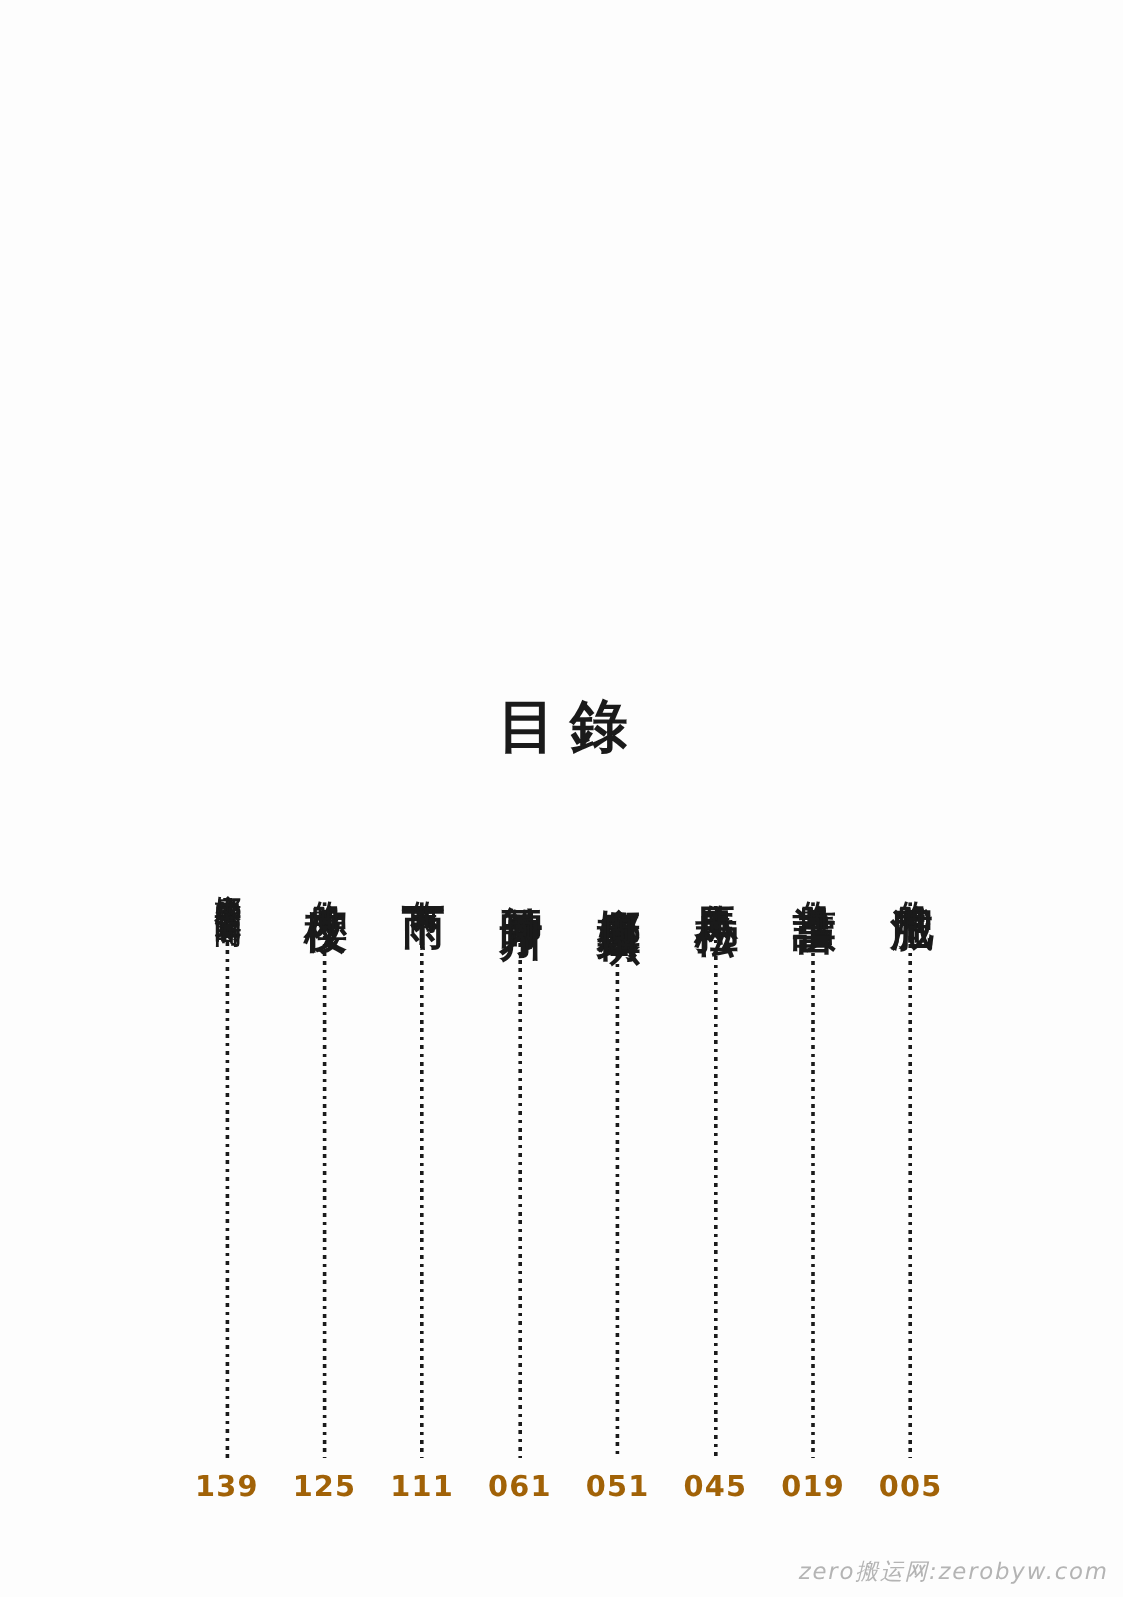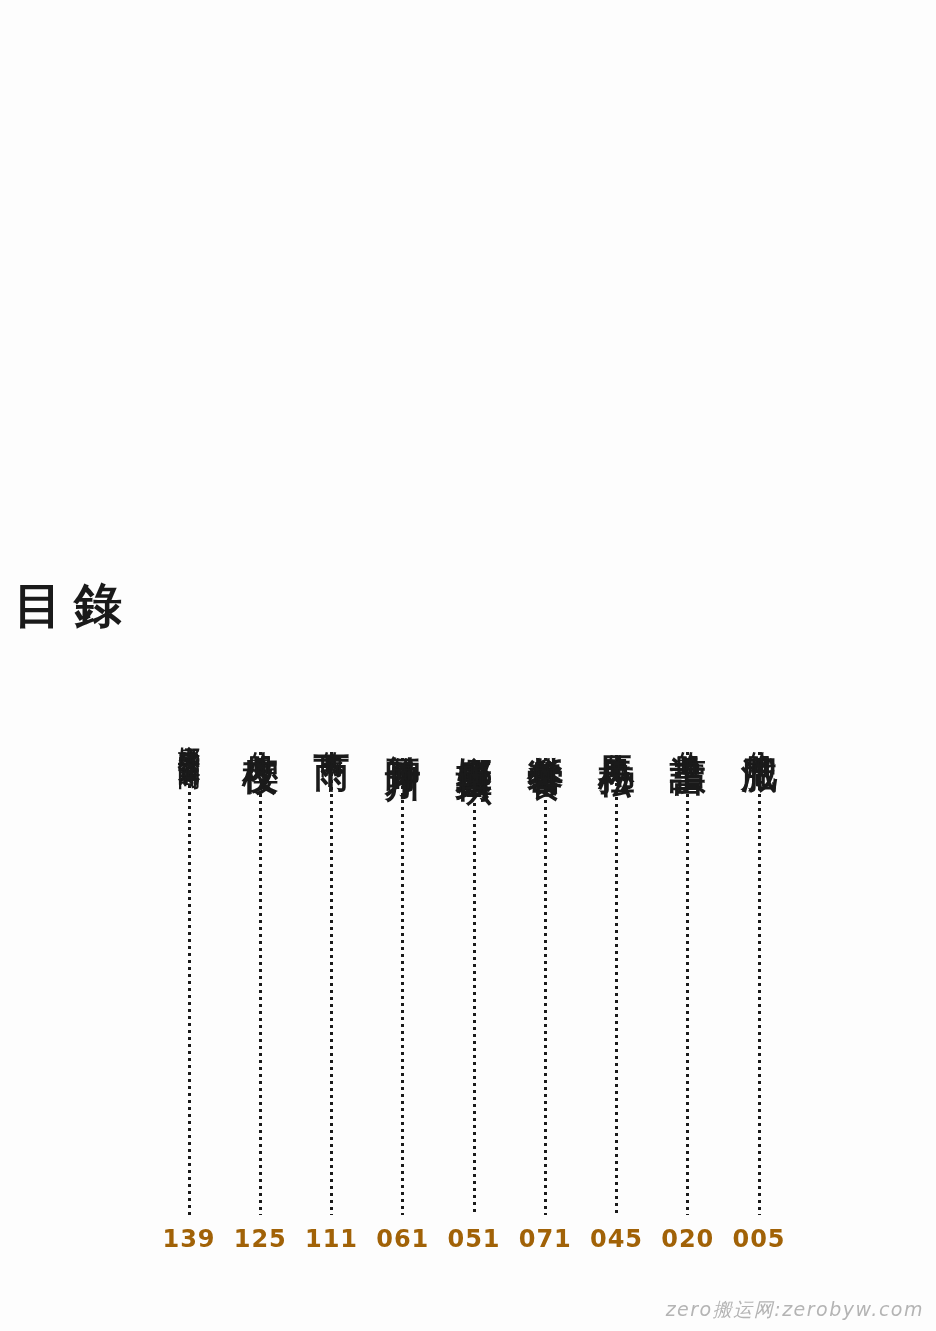--- a/index.html
+++ b/index.html
@@ -13,20 +13,21 @@
     width: 936px; height: 1331px;
     background: #fdfdfd;
     overflow: hidden;
     color: #1a1a1a;
   }
   
   .page-title {
     position: absolute;
     top: 574px; left: 0; right: 0;
     margin: 0;
+    text-align: center;
     text-indent: 14px;
     font-size: 48px;
     font-weight: 700;
     letter-spacing: 12px;
     color: #1a1a1a;
   }
   
   .toc-row {
     position: absolute;
     top: 727px; left: 160px;
@@ -99,35 +100,28 @@
         <span class="v-main">減肥</span><span class="v-small">的時間</span>
       </div>
       <div class="leader"></div>
       <div class="page-num">005</div>
     </div>
       <div class="entry">
       <div class="v-text">
         <span class="v-main">讀書</span><span class="v-small">的時間</span>
       </div>
       <div class="leader"></div>
-      <div class="page-num">020</div>
+      <div class="page-num">019</div>
     </div>
       <div class="entry">
       <div class="v-text">
         <span class="v-main">馬拉松</span><span class="v-small">的時間</span>
       </div>
       <div class="leader"></div>
       <div class="page-num">045</div>
-    </div>
-      <div class="entry">
-      <div class="v-text">
-        <span class="v-main">營養午餐</span><span class="v-small">的時間</span>
-      </div>
-      <div class="leader"></div>
-      <div class="page-num">071</div>
     </div>
       <div class="entry">
       <div class="v-text">
         <span class="v-main">康娜與喬琪</span><span class="v-small">的時間</span>
       </div>
       <div class="leader"></div>
       <div class="page-num">051</div>
     </div>
       <div class="entry">
       <div class="v-text">

